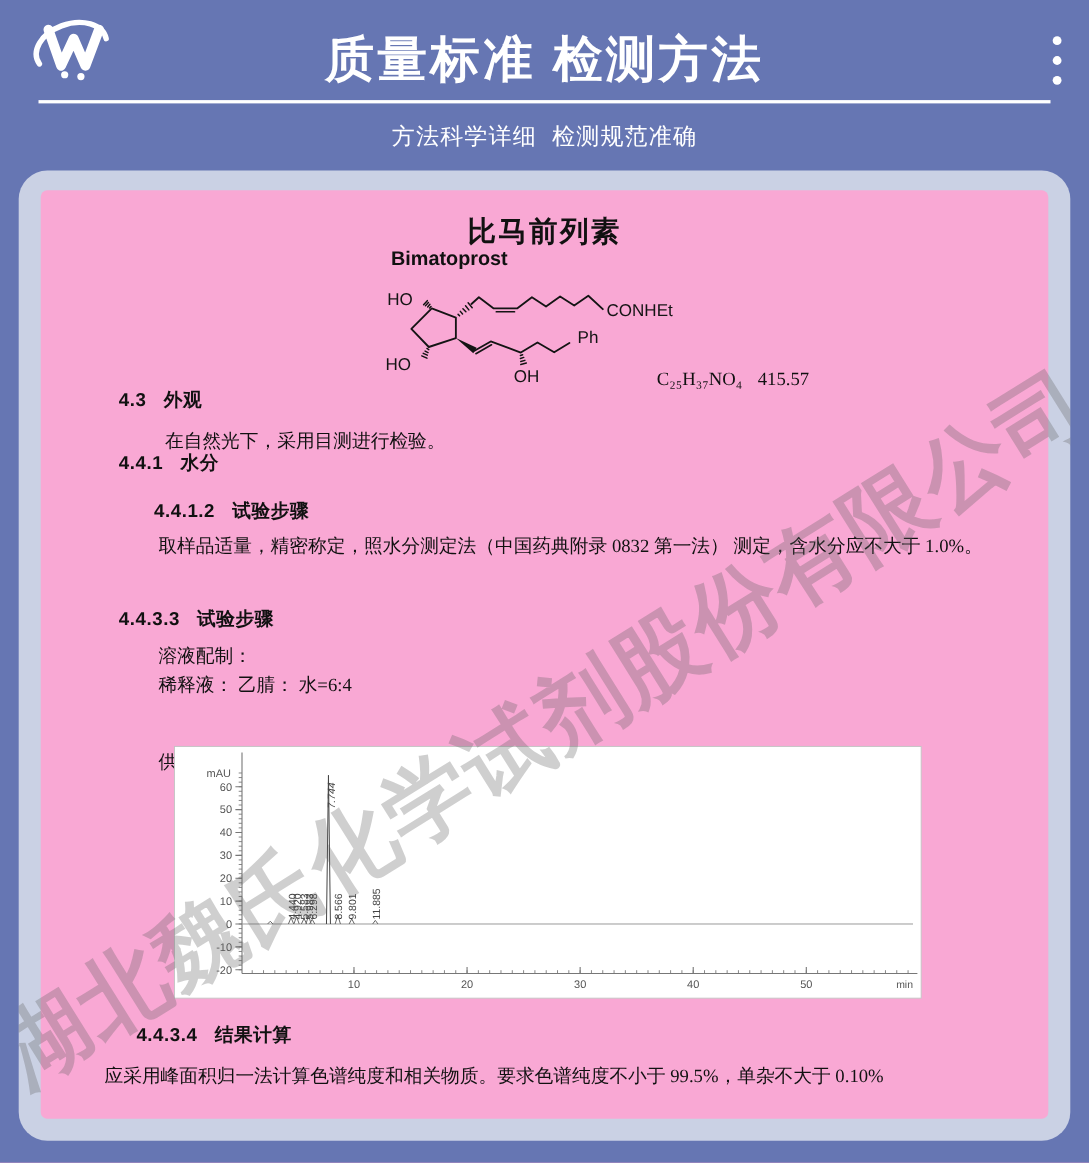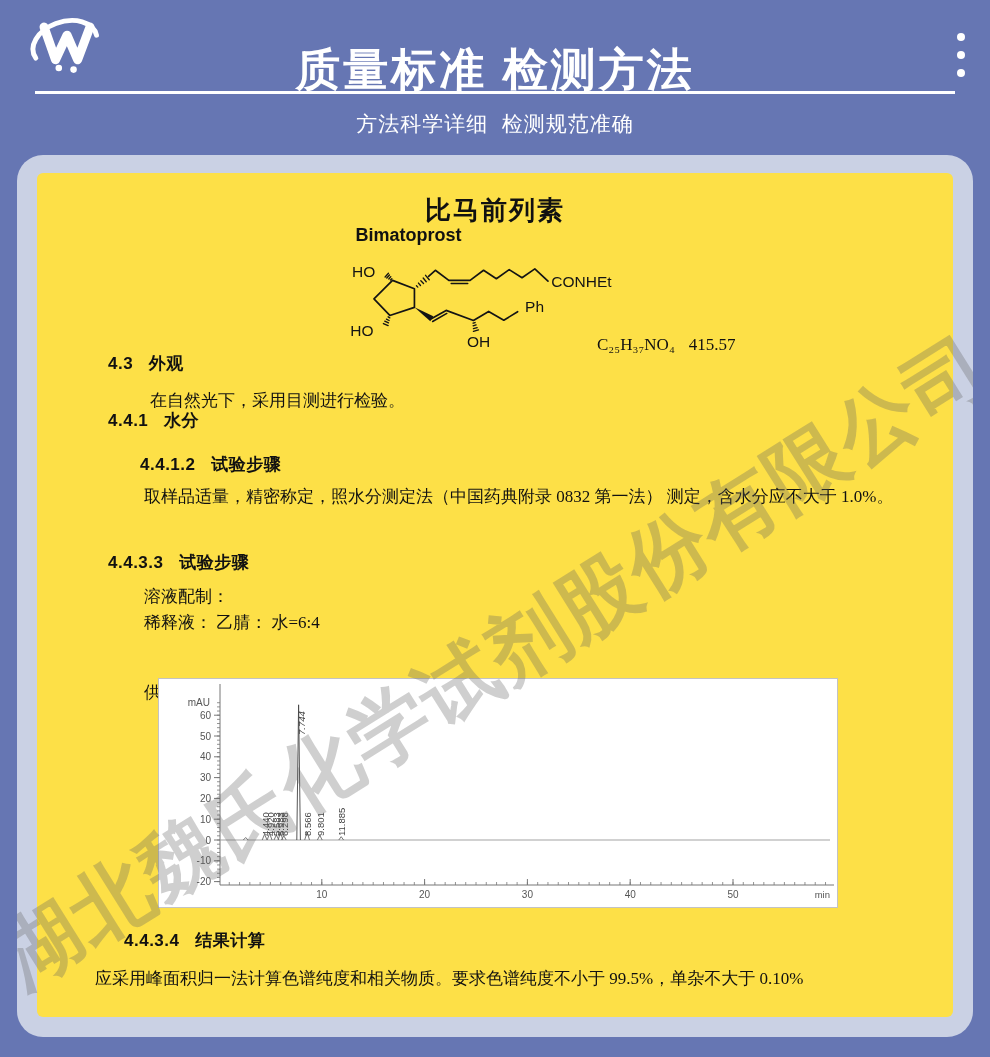--- a/index.html
+++ b/index.html
@@ -6,33 +6,33 @@
   html,body { width:990px; height:1057px; overflow:hidden; }
   body { background:#6676b3; font-family:"Liberation Sans", sans-serif; position:relative; }
 
   
   .header { position:absolute; left:0; top:0; width:990px; height:155px; }
   .logo { position:absolute; left:26px; top:12px; display:flex; align-items:center; gap:8px; }
   .logo-mark { width:82px; height:66px; }
   .logo-cn { color:#fff; font-size:30px; font-weight:700; letter-spacing:2px; line-height:1.05; }
   .logo-en { color:#fff; font-size:15px; letter-spacing:0.5px; }
   .hdr-title { position:absolute; left:0; top:24px; width:990px; text-align:center;
-               color:#fff; font-size:45px; font-weight:700; letter-spacing:3px;margin-top:16px; }
+               color:#fff; font-size:45px; font-weight:700; letter-spacing:3px; }
   .kebab { position:absolute; right:22px; top:33px; width:14px; height:44px;
            display:flex; flex-direction:column; justify-content:space-between; align-items:center; cursor:pointer; }
   .kebab span { width:8px; height:8px; border-radius:50%; background:#fff; display:block; }
   .hdr-line { position:absolute; left:35px; top:91px; width:920px; height:3px; background:#fff; }
   .hdr-sub { position:absolute; left:0; top:110px; width:990px; text-align:center;
              color:#fff; font-size:21px; letter-spacing:1px; white-space:pre; }
 
   
   .card { position:absolute; left:17px; top:155px; width:956px; height:882px;
           background:#cad1e4; border-radius:26px; overflow:hidden; }
   .card-inner { position:absolute; left:20px; top:18px; width:916px; height:844px;
-                background:#fde047; border-radius:6px; }
+                background:#f9a8d4; border-radius:6px; }
 
   .compound-cn { position:absolute; left:0; top:20px; width:916px; text-align:center;
                  font-size:26px; font-weight:700; color:#111; letter-spacing:2px; }
   .compound-en { position:absolute; left:0; top:52px; width:743px; text-align:center;
                  font-size:18px; font-weight:600; color:#111; }
 
   .structure { position:absolute; left:283px; top:76px; width:344px; height:112px; }
   .formula { position:absolute; left:560px; top:162px; font-family:"Liberation Serif", serif;
              font-size:17px; color:#111; }
   .formula .mw { margin-left:14px; }

